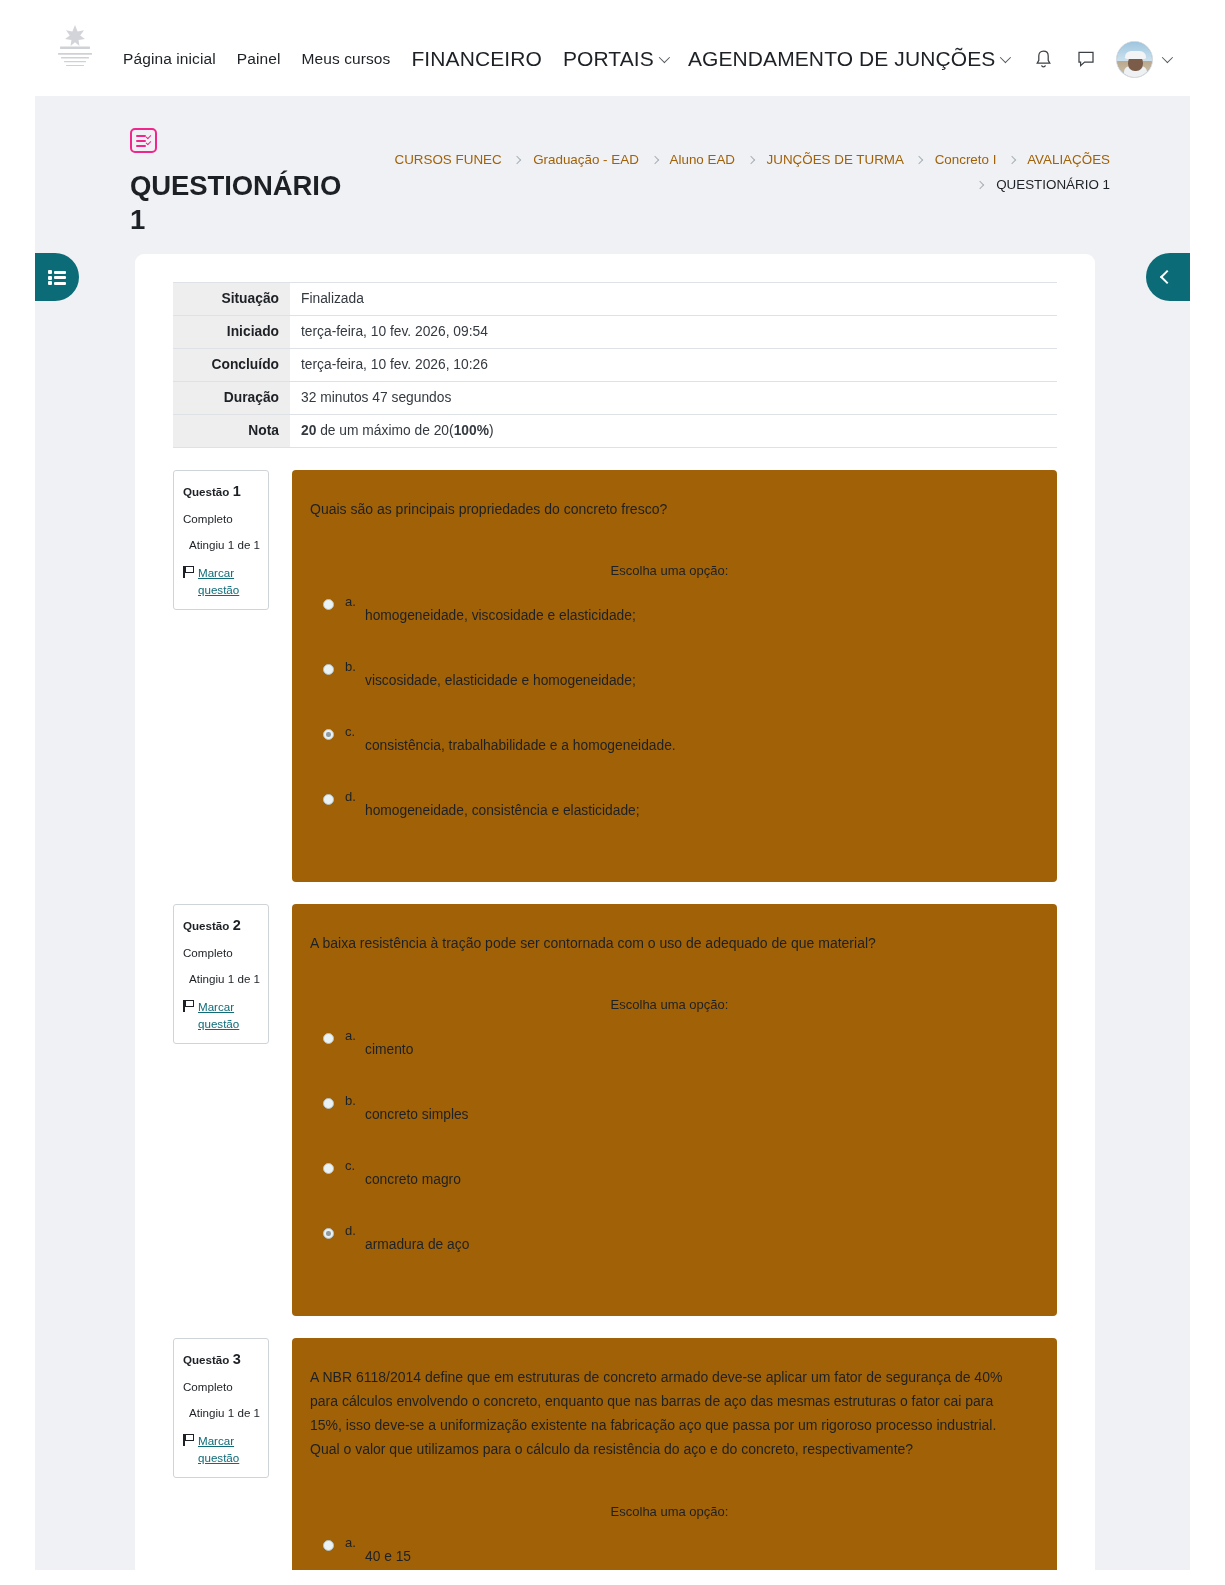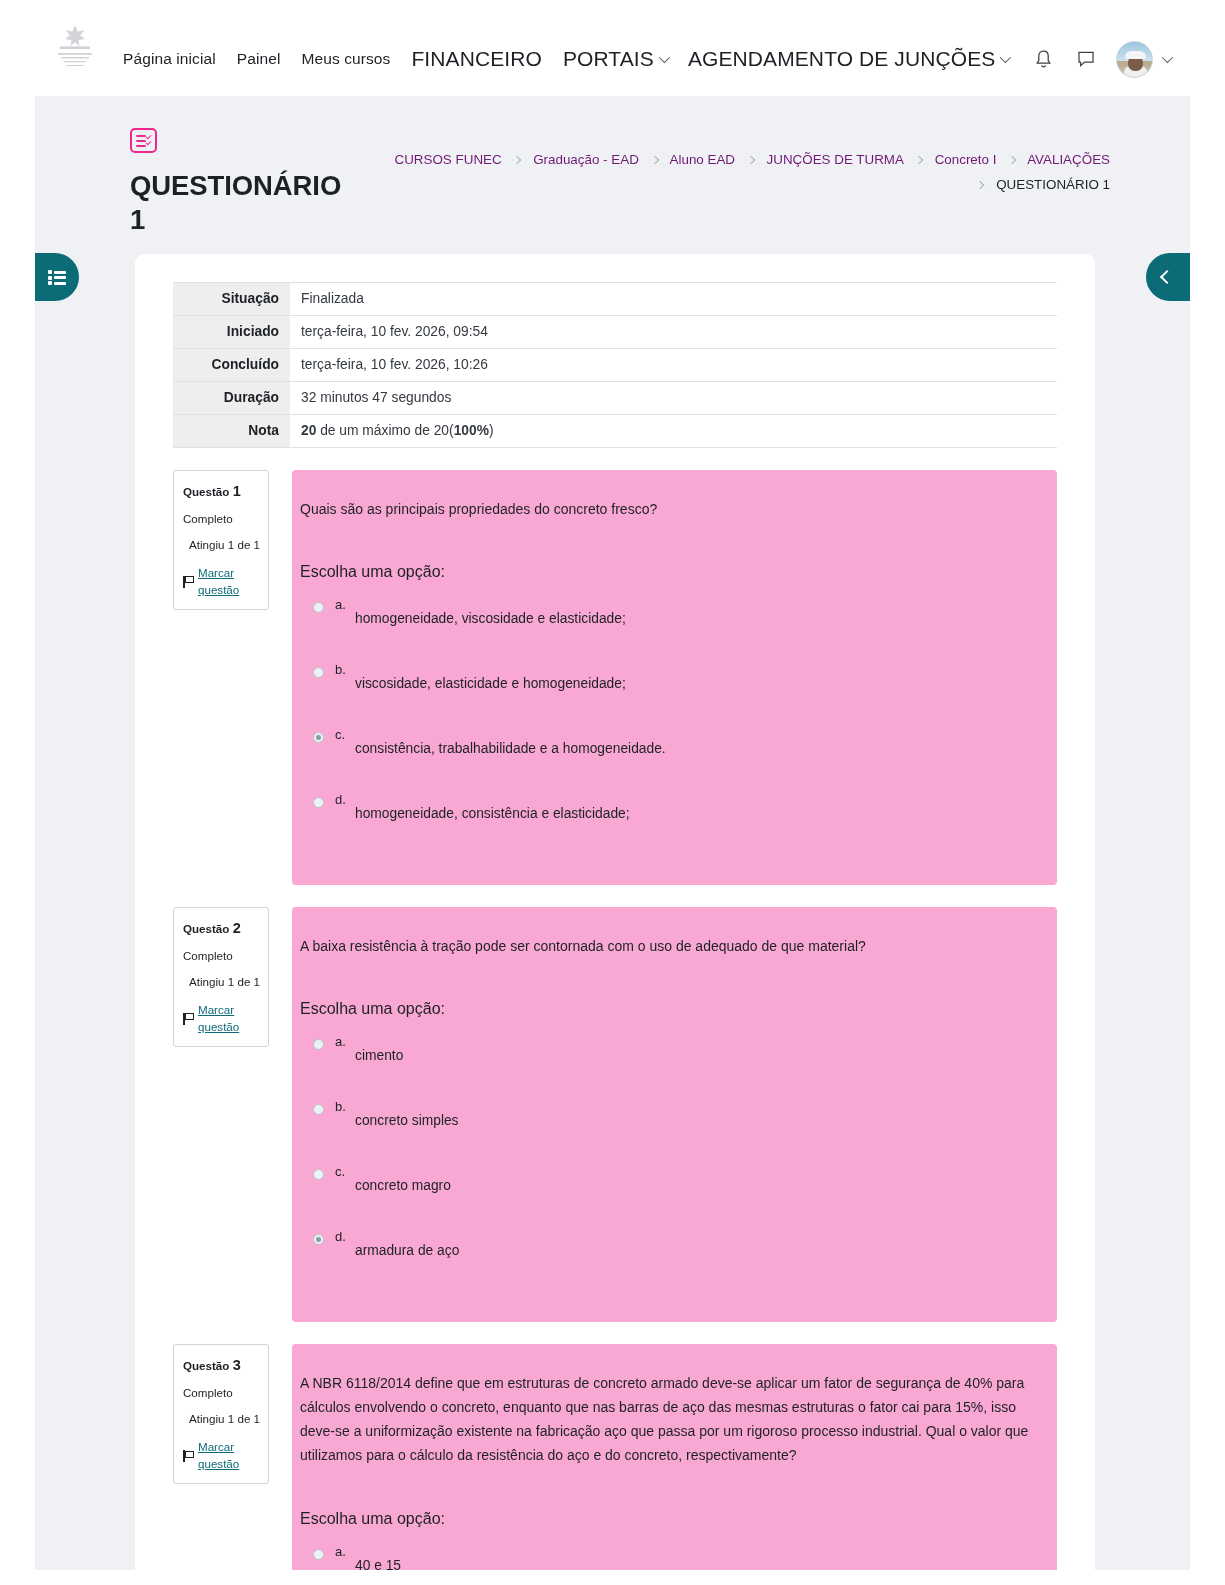--- a/index.html
+++ b/index.html
@@ -144,21 +144,21 @@
   }
 
   .breadcrumb {
     flex: 1 1 auto;
     text-align: right;
     padding-top: 24px;
     font-size: 13.4px;
     line-height: 1.85;
     color: #1d2125;
   }
-  .crumb { color: #701a75; text-decoration: none; cursor: pointer; white-space: nowrap; }
+  .crumb { color: #a16207; text-decoration: none; cursor: pointer; white-space: nowrap; }
   .crumb.current { color: #1d2125; }
   .crumb-sep {
     display: inline-block;
     width: 6px; height: 6px;
     border-right: 1.3px solid #a9b0b8;
     border-top: 1.3px solid #a9b0b8;
     transform: rotate(45deg);
     margin: 0 9px 1px 9px;
   }
 
@@ -241,48 +241,49 @@
     margin-right: 23px;
   }
   .q-info .q-no {
     font-weight: bold;
     margin-bottom: 9px;
     white-space: nowrap;
   }
   .q-info .q-no .num { font-size: 14.5px; font-weight: bold; }
   .q-info .q-state { margin-bottom: 9px; }
   .q-info .q-grade { margin-bottom: 10px; white-space: nowrap; text-align: right; }
-  .q-flag { display: flex; align-items: center; gap: 3px; }
+  .q-flag { display: flex; align-items: flex-start; gap: 3px; }
   .flag-icon { width: 12px; height: 12px; position: relative; flex: 0 0 auto; margin-top: 2px; }
   .flag-icon .pole { position:absolute; left:0; top:0; width:1.8px; height:12px; background:#1d2125; }
   .flag-icon .cloth { position:absolute; left:2px; top:0.5px; width:9px; height:7px; border:1.6px solid #1d2125; background:#fff; }
   .q-flag a {
     color: #0f6b78;
     text-decoration: underline;
     cursor: pointer;
     font-size: 11.6px;
     line-height: 1.48;
   }
 
   .q-body {
     flex: 1 1 auto;
-    background: #f9a8d4;
+    background: #a16207;
     border-radius: 4px;
-    padding: 27px 28px 30px 8px;
+    padding: 27px 28px 30px 18px;
   }
   .q-text {
     font-size: 14px;
     line-height: 1.72;
     color: #1d2125;
     margin: 0 0 42px 0;
   }
   .q-prompt {
-    font-size: 16px;
+    font-size: 13px;
     color: #1d2125;
     margin: 0 0 14px 0;
+    text-align: center;
   }
   .answers { margin: 0; padding: 0; list-style: none; }
   .answer {
     display: flex;
     align-items: flex-start;
     min-height: 65px;
     padding-left: 13px;
   }
   .radio {
     width: 11px; height: 11px;

